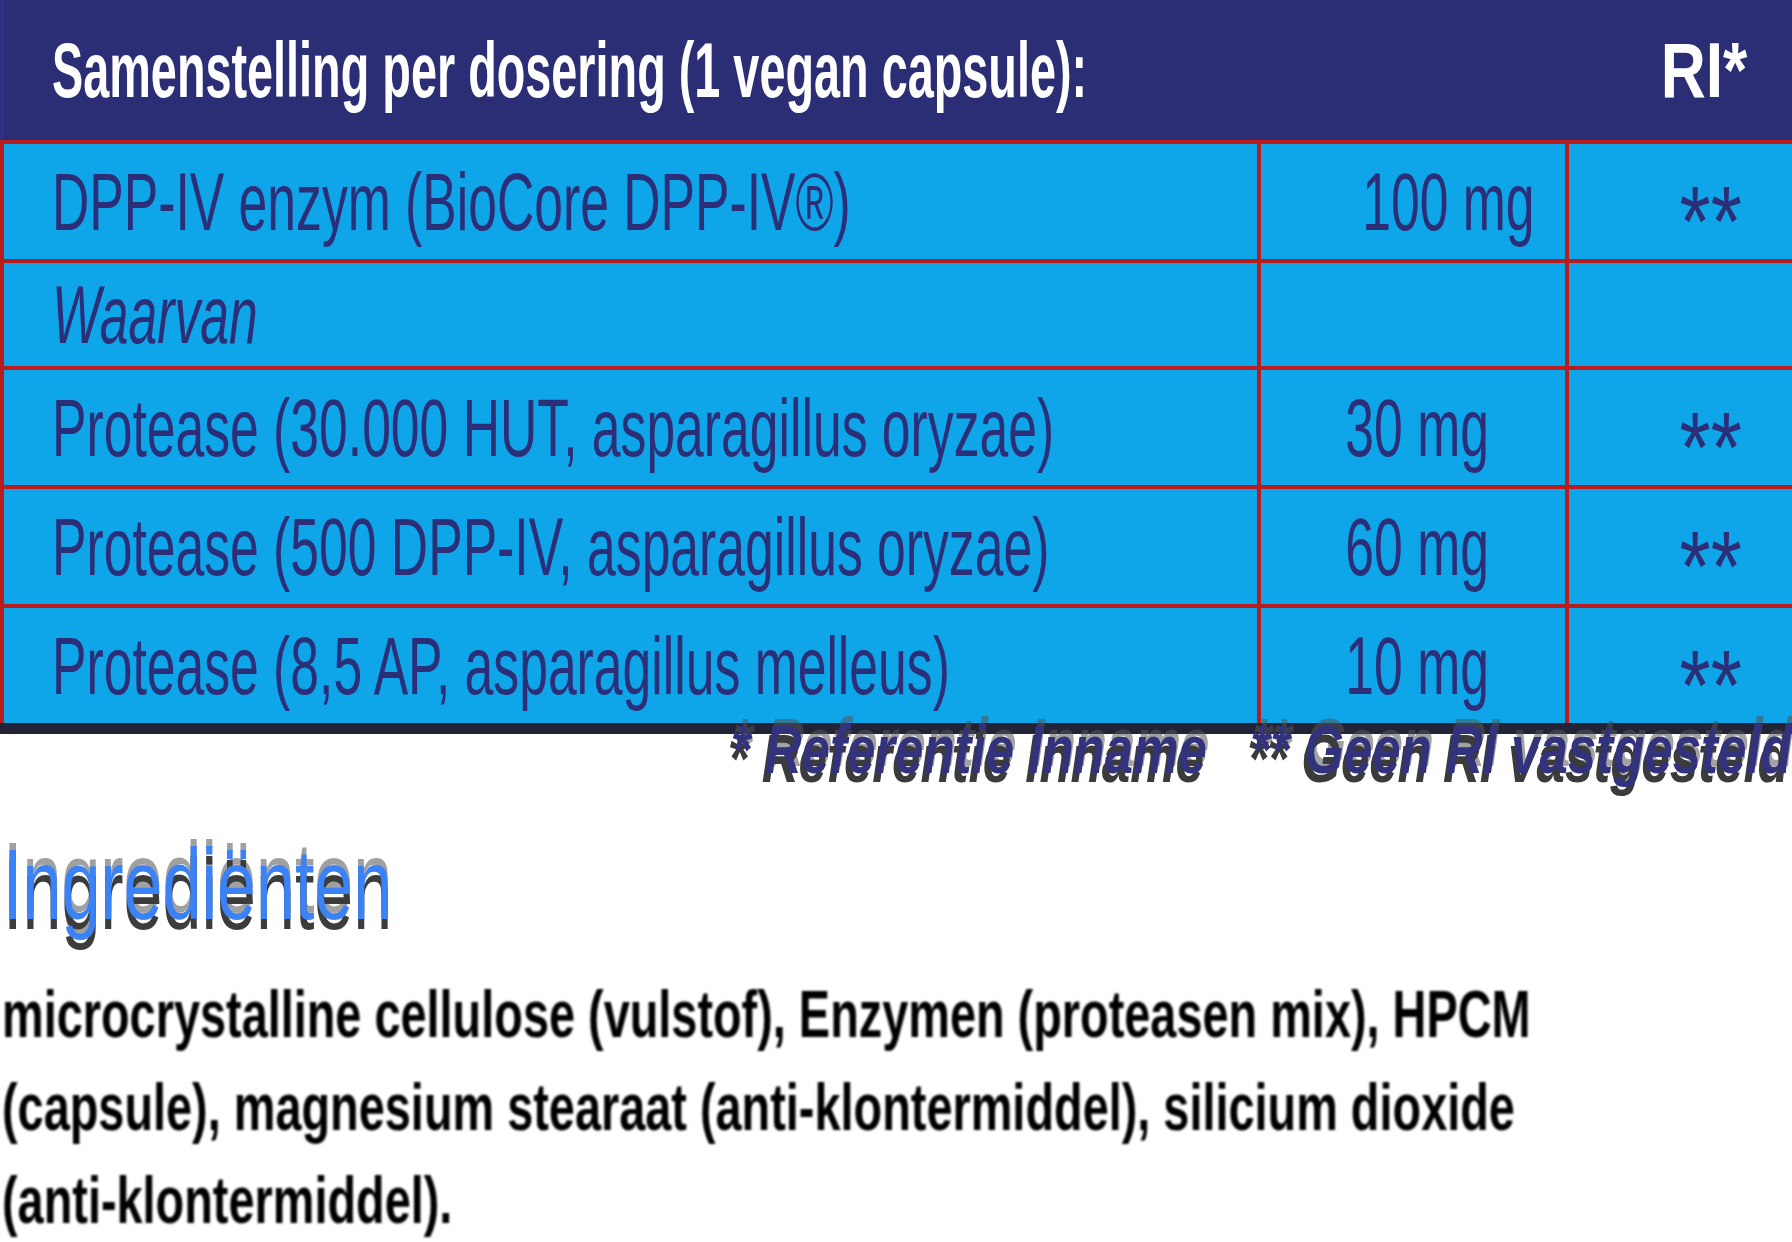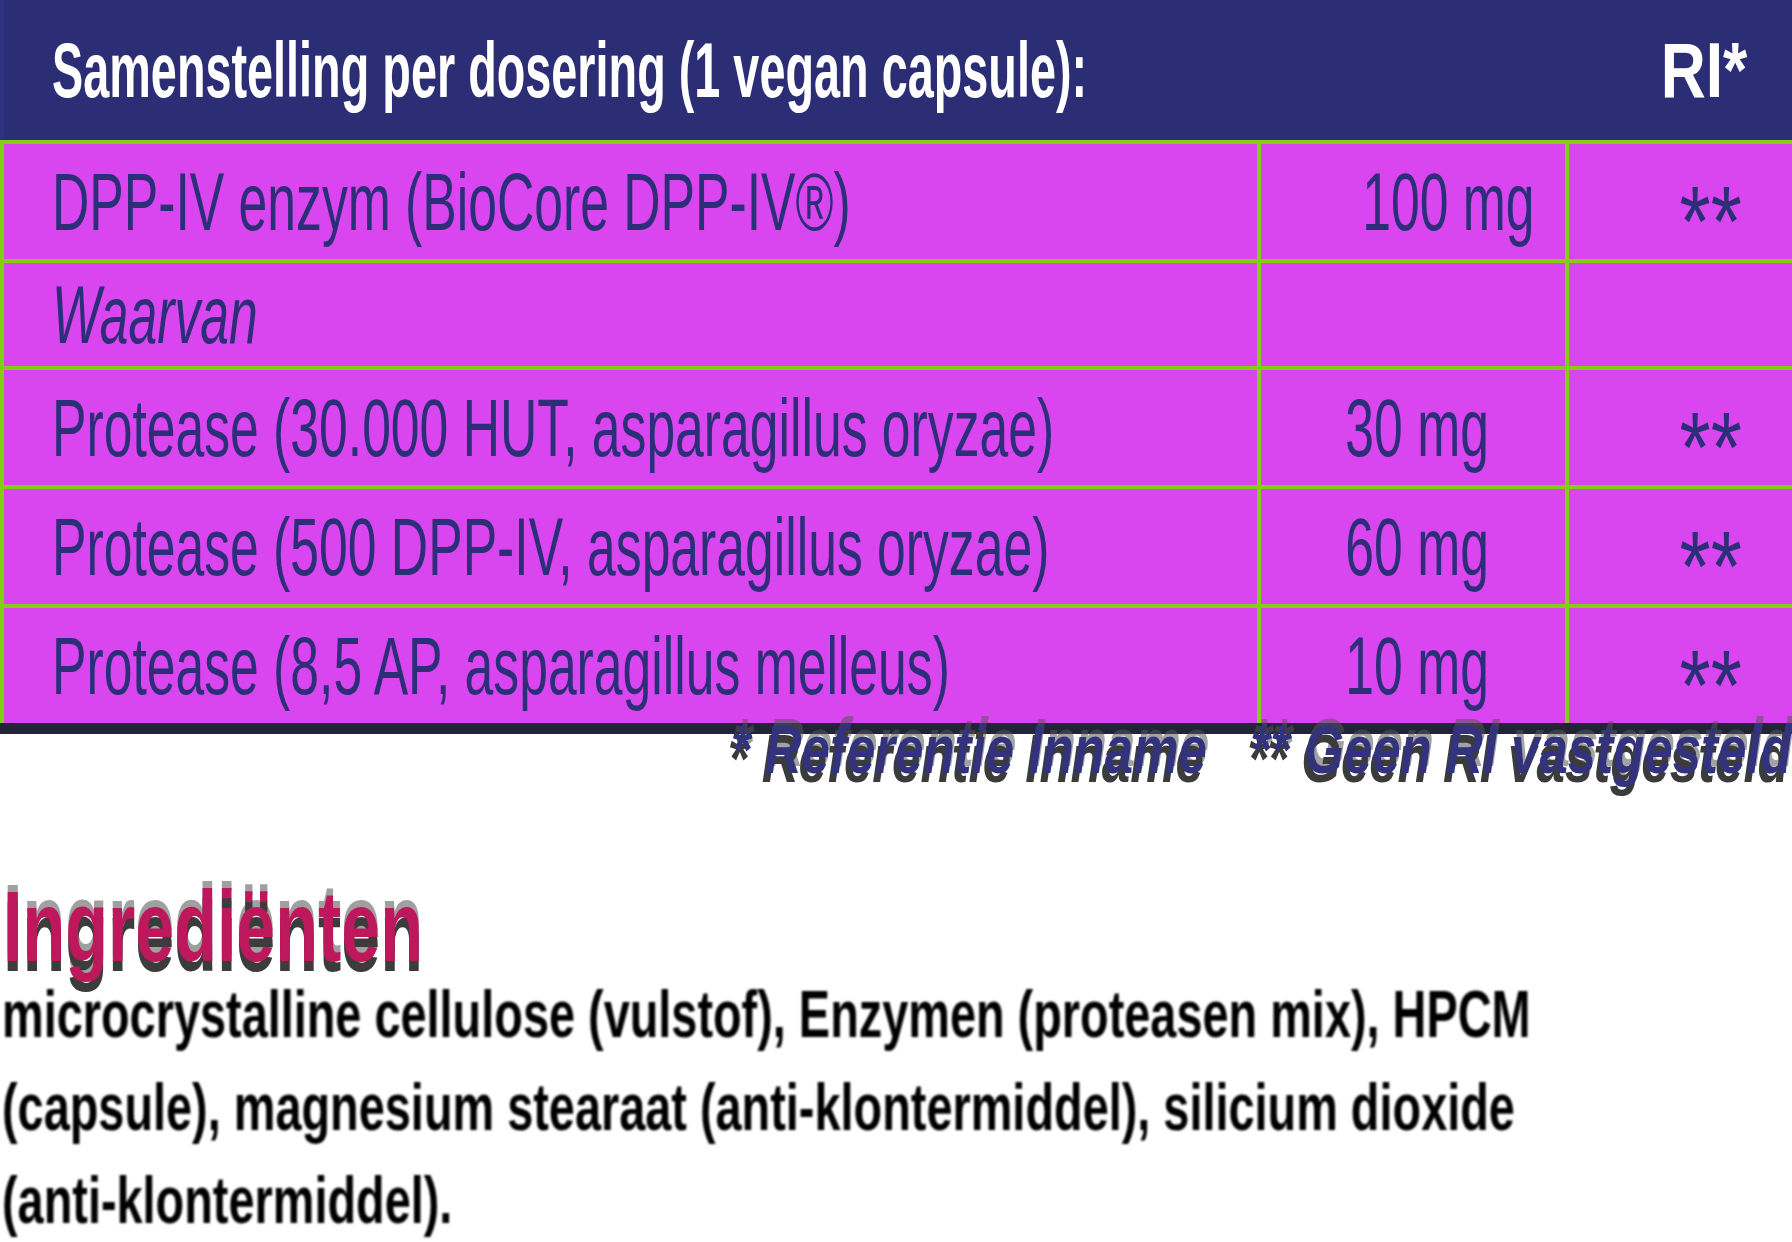--- a/index.html
+++ b/index.html
@@ -21,22 +21,22 @@
   .supp-table col.c3{width:227px;}
 
   .supp-table thead th{
     background:#2b2d75;height:140px;vertical-align:middle;
     font-weight:700;color:#ffffff;padding:0;border:0;
   }
   .supp-table thead .th-title{text-align:center;padding-left:48px;}
   .supp-table thead .th-ri{text-align:right;padding-right:45px;}
 
   .supp-table tbody td{
-    background:#d946ef;height:103px;vertical-align:middle;
-    border:4px solid #84cc16;color:#2c2f78;padding:0;overflow:hidden;
+    background:#0ea5e9;height:103px;vertical-align:middle;
+    border:4px solid #b91c1c;color:#2c2f78;padding:0;overflow:hidden;
   }
   .supp-table tbody td.name{text-align:left;padding-left:48px;}
   .supp-table tbody td.amount{padding-right:48px;}
   .supp-table tbody td.ri{text-align:right;padding-right:50px;}
 
   
   .cond{
     display:inline-block;white-space:nowrap;
     transform:scaleX(var(--sx,0.65));
   }
@@ -55,22 +55,22 @@
     position:absolute;top:704px;left:0;width:1792px;
     text-align:right;line-height:90px;
     font-style:italic;font-weight:700;font-size:68px;color:#32327d;
     text-shadow:-4px 9px 0 #3b3b3b,3px -7px 0 rgba(85,85,85,0.55);
   }
   .footnote .line{display:inline-block;white-space:nowrap;transform:scaleX(0.75);transform-origin:right center;}
   .footnote .gap{display:inline-block;width:58px;}
 
   
   .ing-heading{
-    position:absolute;top:866px;left:3px;
-    font-size:100px;font-weight:700;line-height:120px;color:#be185d;
+    position:absolute;top:824px;left:3px;
+    font-size:100px;font-weight:400;line-height:120px;color:#3b82f6;
     text-shadow:0 10px 0 #3c3c3c,0 -7px 0 rgba(82,82,82,0.55);
   }
   .ing-heading .line{display:inline-block;white-space:nowrap;transform:scaleX(0.70);transform-origin:left center;}
 
   .ing-text{
     position:absolute;top:968px;left:2px;width:1792px;
     font-size:66px;font-weight:700;line-height:93px;color:#000000;
     filter:blur(1px);
   }
   .ing-text .line{display:block;white-space:nowrap;}

